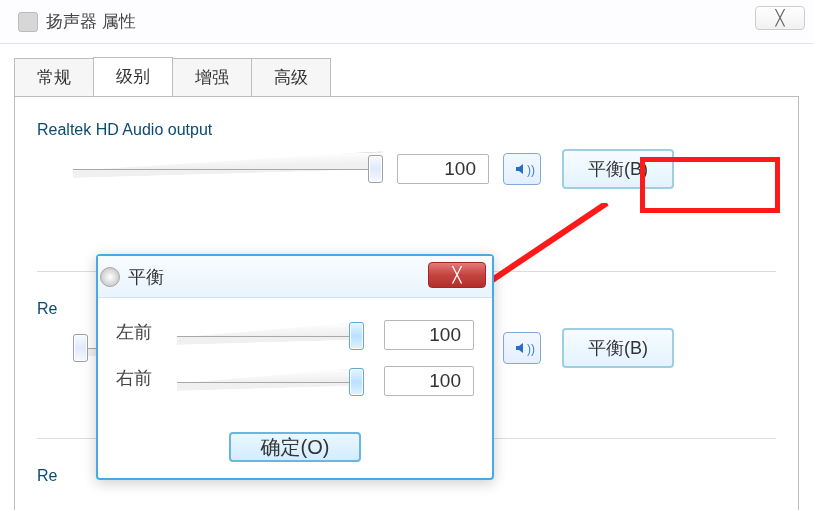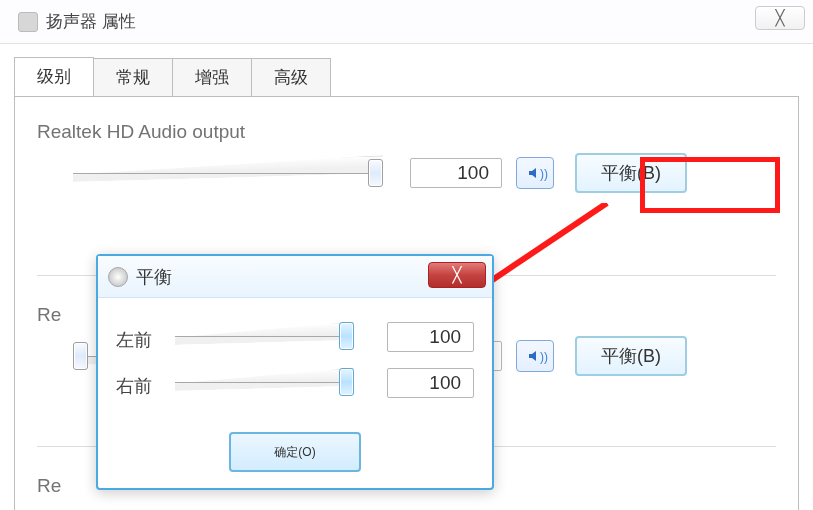--- a/index.html
+++ b/index.html
@@ -74,22 +74,22 @@
     height: 440px;
     padding: 24px 22px;
     position: relative;
   }
   
   .device-block {
     padding-bottom: 20px;
     position: relative;
   }
   .device-title {
-    font-size: 19px;
-    color: #737373;
+    font-size: 16px;
+    color: #0c4a6e;
   }
   .separator {
     border-top: 1px solid #dcdcdc;
     margin: 0 0 28px 0;
   }
   .ctrl-row {
     display: flex;
     align-items: center;
     gap: 14px;
     margin-top: 10px;
@@ -128,21 +128,20 @@
     box-shadow: inset 0 0 0 1px #fff;
   }
   .val-box {
     width: 92px; height: 30px;
     border: 1px solid #b7b7b7;
     background: #fff;
     display: flex; align-items: center; justify-content: flex-end;
     padding-right: 12px;
     font-size: 19px; color:#333;
     border-radius: 2px;
-    margin-left: 13px;
   }
   .mute-btn {
     width: 38px; height: 32px;
     border: 1px solid #7fa9d9;
     border-radius: 4px;
     background: linear-gradient(#f3f8ff,#e4efff);
     display:flex;align-items:center;justify-content:center;
     color:#2b6cc4; font-size:17px;
     position: relative;
   }
@@ -178,21 +177,21 @@
     background: #fff;
     border: 2px solid #4aa9e2;
     border-radius: 4px;
     box-shadow: 0 3px 14px rgba(0,0,0,.2);
   }
   .balance-dialog .dlg-title {
     height: 42px;
     background: linear-gradient(#f8fcff,#e9f4fe);
     border-bottom: 1px solid #cfe4f5;
     display:flex; align-items:center; gap:8px;
-    padding: 0 10px;
+    padding: 0 2px;
     font-size: 18px; color:#333;
     position: relative;
   }
   .dlg-title .dlg-icon {
     width: 20px; height: 20px; border-radius: 10px;
     background: radial-gradient(#fff,#b8b8b8);
     border: 1px solid #a7a7a7;
   }
   .dlg-title .dlg-close {
     position:absolute; right:6px; top:6px;
@@ -200,55 +199,55 @@
     border-radius: 4px;
     border: 1px solid #a22;
     background: linear-gradient(#e47a78,#c44340 50%,#b12e2b);
     color:#fff; display:flex;align-items:center;justify-content:center;
     font-size: 15px;
   }
   .dlg-body {
     padding: 22px 18px 14px 18px;
   }
   .bal-row {
-    display:flex; align-items:flex-end; gap:20px; margin-bottom: 14px;
+    display:flex; align-items:flex-start; gap:20px; margin-bottom: 14px;
   }
   .bal-row .bal-label { width: 44px; font-size: 18px; color:#444; }
   .bal-row .slider { width: 200px; }
   .bal-row .slider-thumb {
     background: linear-gradient(#e6f5ff,#b9e2ff,#e1f3ff);
     border-color:#5ea9d8;
   }
   .bal-row .val-box { width: 96px; }
   .dlg-footer { display:flex; justify-content:center; padding: 6px 0 16px 0;}
   .ok-btn {
-    width: 132px; height: 40px;
+    width: 132px; height: 30px;
     border: 2px solid #6bb6e0;
     border-radius: 4px;
     background: linear-gradient(#ecf7ff,#d2ecff);
     display:flex;align-items:center;justify-content:center;
-    font-size: 12px; color:#333;
+    font-size: 20px; color:#333;
   }
   
   .device-block.low .device-title { margin-bottom: 6px; }
   .device-block.low .slider { width:310px; }
   .speaker-icon-svg { display:block; }
 </style>
 </head>
 <body>
 
 <div class="titlebar">
   <div class="app-icon"></div>
   <div class="title">扬声器 属性</div>
   <div class="close-x">╳</div>
 </div>
 
 <div class="tabbar">
+  <div class="tab">常规</div>
   <div class="tab active">级别</div>
-  <div class="tab">常规</div>
   <div class="tab">增强</div>
   <div class="tab">高级</div>
 </div>
 
 <div class="tabcontent">
 
   <div class="device-block">
     <div class="device-title">Realtek HD Audio output</div>
     <div class="ctrl-row">
       <div class="indent"></div>

